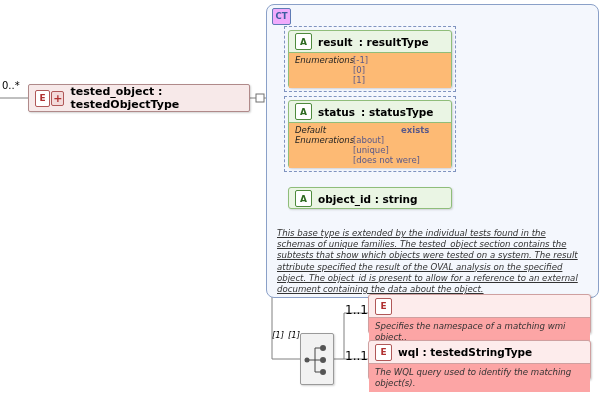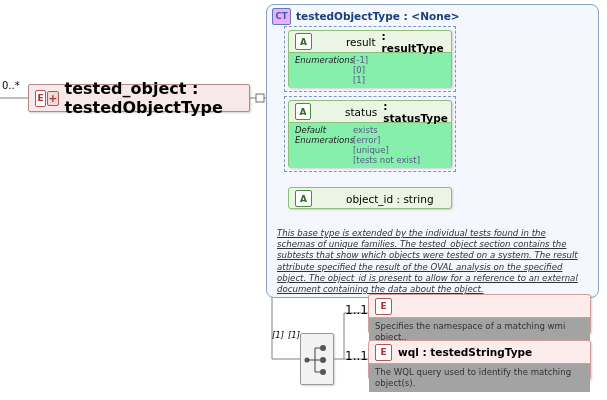--- a/index.html
+++ b/index.html
@@ -31,21 +31,21 @@
     display:flex;align-items:center;justify-content:center;
     border-radius:2px;
   }
   #root-box .plus{
     width:13px;height:13px;margin-left:1px;margin-right:6px;
     border:1px solid #b05858;background:#f3dada;
     color:#b03030;font-size:11px;line-height:11px;font-weight:bold;
     display:flex;align-items:center;justify-content:center;
     border-radius:2px;
   }
-  #root-box .lbl{font-weight:bold;font-size:16px;color:#000;}
+  #root-box .lbl{font-weight:bold;font-size:11px;color:#000;}
 
   
   #ct-box{
     left:266px;top:4px;width:333px;height:294px;
     background:#f4f7fd;
     border:1px solid #8aa0c8;
     border-radius:8px;
     box-sizing:border-box;
   }
   #ct-header{
@@ -68,34 +68,34 @@
     box-sizing:border-box;
   }
   .attr-head{
     height:21px;display:flex;align-items:center;gap:6px;padding-left:6px;
   }
   .a-tag{
     width:15px;height:15px;border:1px solid #4e8a3d;background:#ffffff;
     color:#2f6b22;font-size:9px;font-weight:bold;
     display:flex;align-items:center;justify-content:center;border-radius:2px;
   }
-  .attr-name{font-weight:normal;font-size:10.5px;margin-left:28px;}
+  .attr-name{font-weight:bold;font-size:10.5px;}
   .attr-type{font-weight:bold;font-size:10.5px;}
   .attr-body{
-    background:#86efac;
+    background:#fdba74;
     border-top:1px solid #8fbd7a;
     padding:2px 4px 3px 6px;
     font-size:8.5px;
     color:#333;
   }
   .attr-body .row{display:flex;line-height:10px;}
   .attr-body .key{width:58px;font-style:italic;color:#222;}
   .attr-body .vals{display:flex;flex-direction:column;}
   .attr-body .vals span{line-height:10px;color:#5a5a8a;}
-  .attr-body .defval{font-weight:normal;color:#000;font-style:normal;}
+  .attr-body .defval{font-weight:bold;color:#000;font-style:normal;margin-left:48px;}
 
   
   .dashsel{
     border:1px dashed #7f93bf;
     box-sizing:border-box;
     background:transparent;
   }
 
   
   #doc-text{
@@ -120,22 +120,22 @@
     box-sizing:border-box;
   }
   .el-head{height:22px;display:flex;align-items:center;gap:6px;padding-left:6px;}
   .e-tag{
     width:15px;height:15px;border:1px solid #b05858;background:#ffffff;
     color:#b03030;font-size:9px;font-weight:bold;
     display:flex;align-items:center;justify-content:center;border-radius:2px;
   }
   .el-name{font-weight:bold;font-size:10.5px;}
   .el-body{
-    background:#a3a3a3;border-top:1px solid #cfa0a0;
-    font-size:8.6px;color:#333;
+    background:#fca5a5;border-top:1px solid #cfa0a0;
+    font-size:8.6px;font-style:italic;color:#333;
     padding:3px 5px 3px 6px;line-height:11px;
   }
   .mult{font-size:12px;color:#000;}
   .mult-i{font-size:8.5px;font-style:italic;color:#000;}
 
   svg.lines{position:absolute;left:0;top:0;width:607px;height:400px;pointer-events:none;}
 </style>
 </head>
 <body>
 
@@ -165,21 +165,20 @@
 
 <div class="abs" id="root-box">
   <span class="etag">E</span>
   <span class="plus">+</span>
   <span class="lbl">tested_object : testedObjectType</span>
 </div>
 
 <div class="abs" id="ct-box"></div>
 <div class="abs" id="ct-header">
   <span class="ct-tag">CT</span>
-  <span class="ct-label">testedObjectType : &lt;None&gt;</span>
 </div>
 
 <div class="abs dashsel" style="left:284px;top:26px;width:172px;height:66px;"></div>
 <div class="abs attr-card" style="left:288px;top:30px;width:164px;height:58px;">
   <div class="attr-head">
     <span class="a-tag">A</span>
     <span class="attr-name">result</span>
     <span class="attr-type">: resultType</span>
   </div>
   <div class="attr-body">
@@ -204,23 +203,23 @@
   <div class="attr-body">
     <div class="row">
       <span class="key">Default</span>
       <span class="vals">
         <span class="defval">exists</span>
       </span>
     </div>
     <div class="row">
       <span class="key">Enumerations</span>
       <span class="vals">
-        <span>[error]</span>
+        <span>[about]</span>
         <span>[unique]</span>
-        <span>[tests not exist]</span>
+        <span>[does not were]</span>
       </span>
     </div>
   </div>
 </div>
 
 <div class="abs attr-card" style="left:288px;top:187px;width:164px;height:22px;">
   <div class="attr-head">
     <span class="a-tag">A</span>
     <span class="attr-name">object_id : string</span>
   </div>

